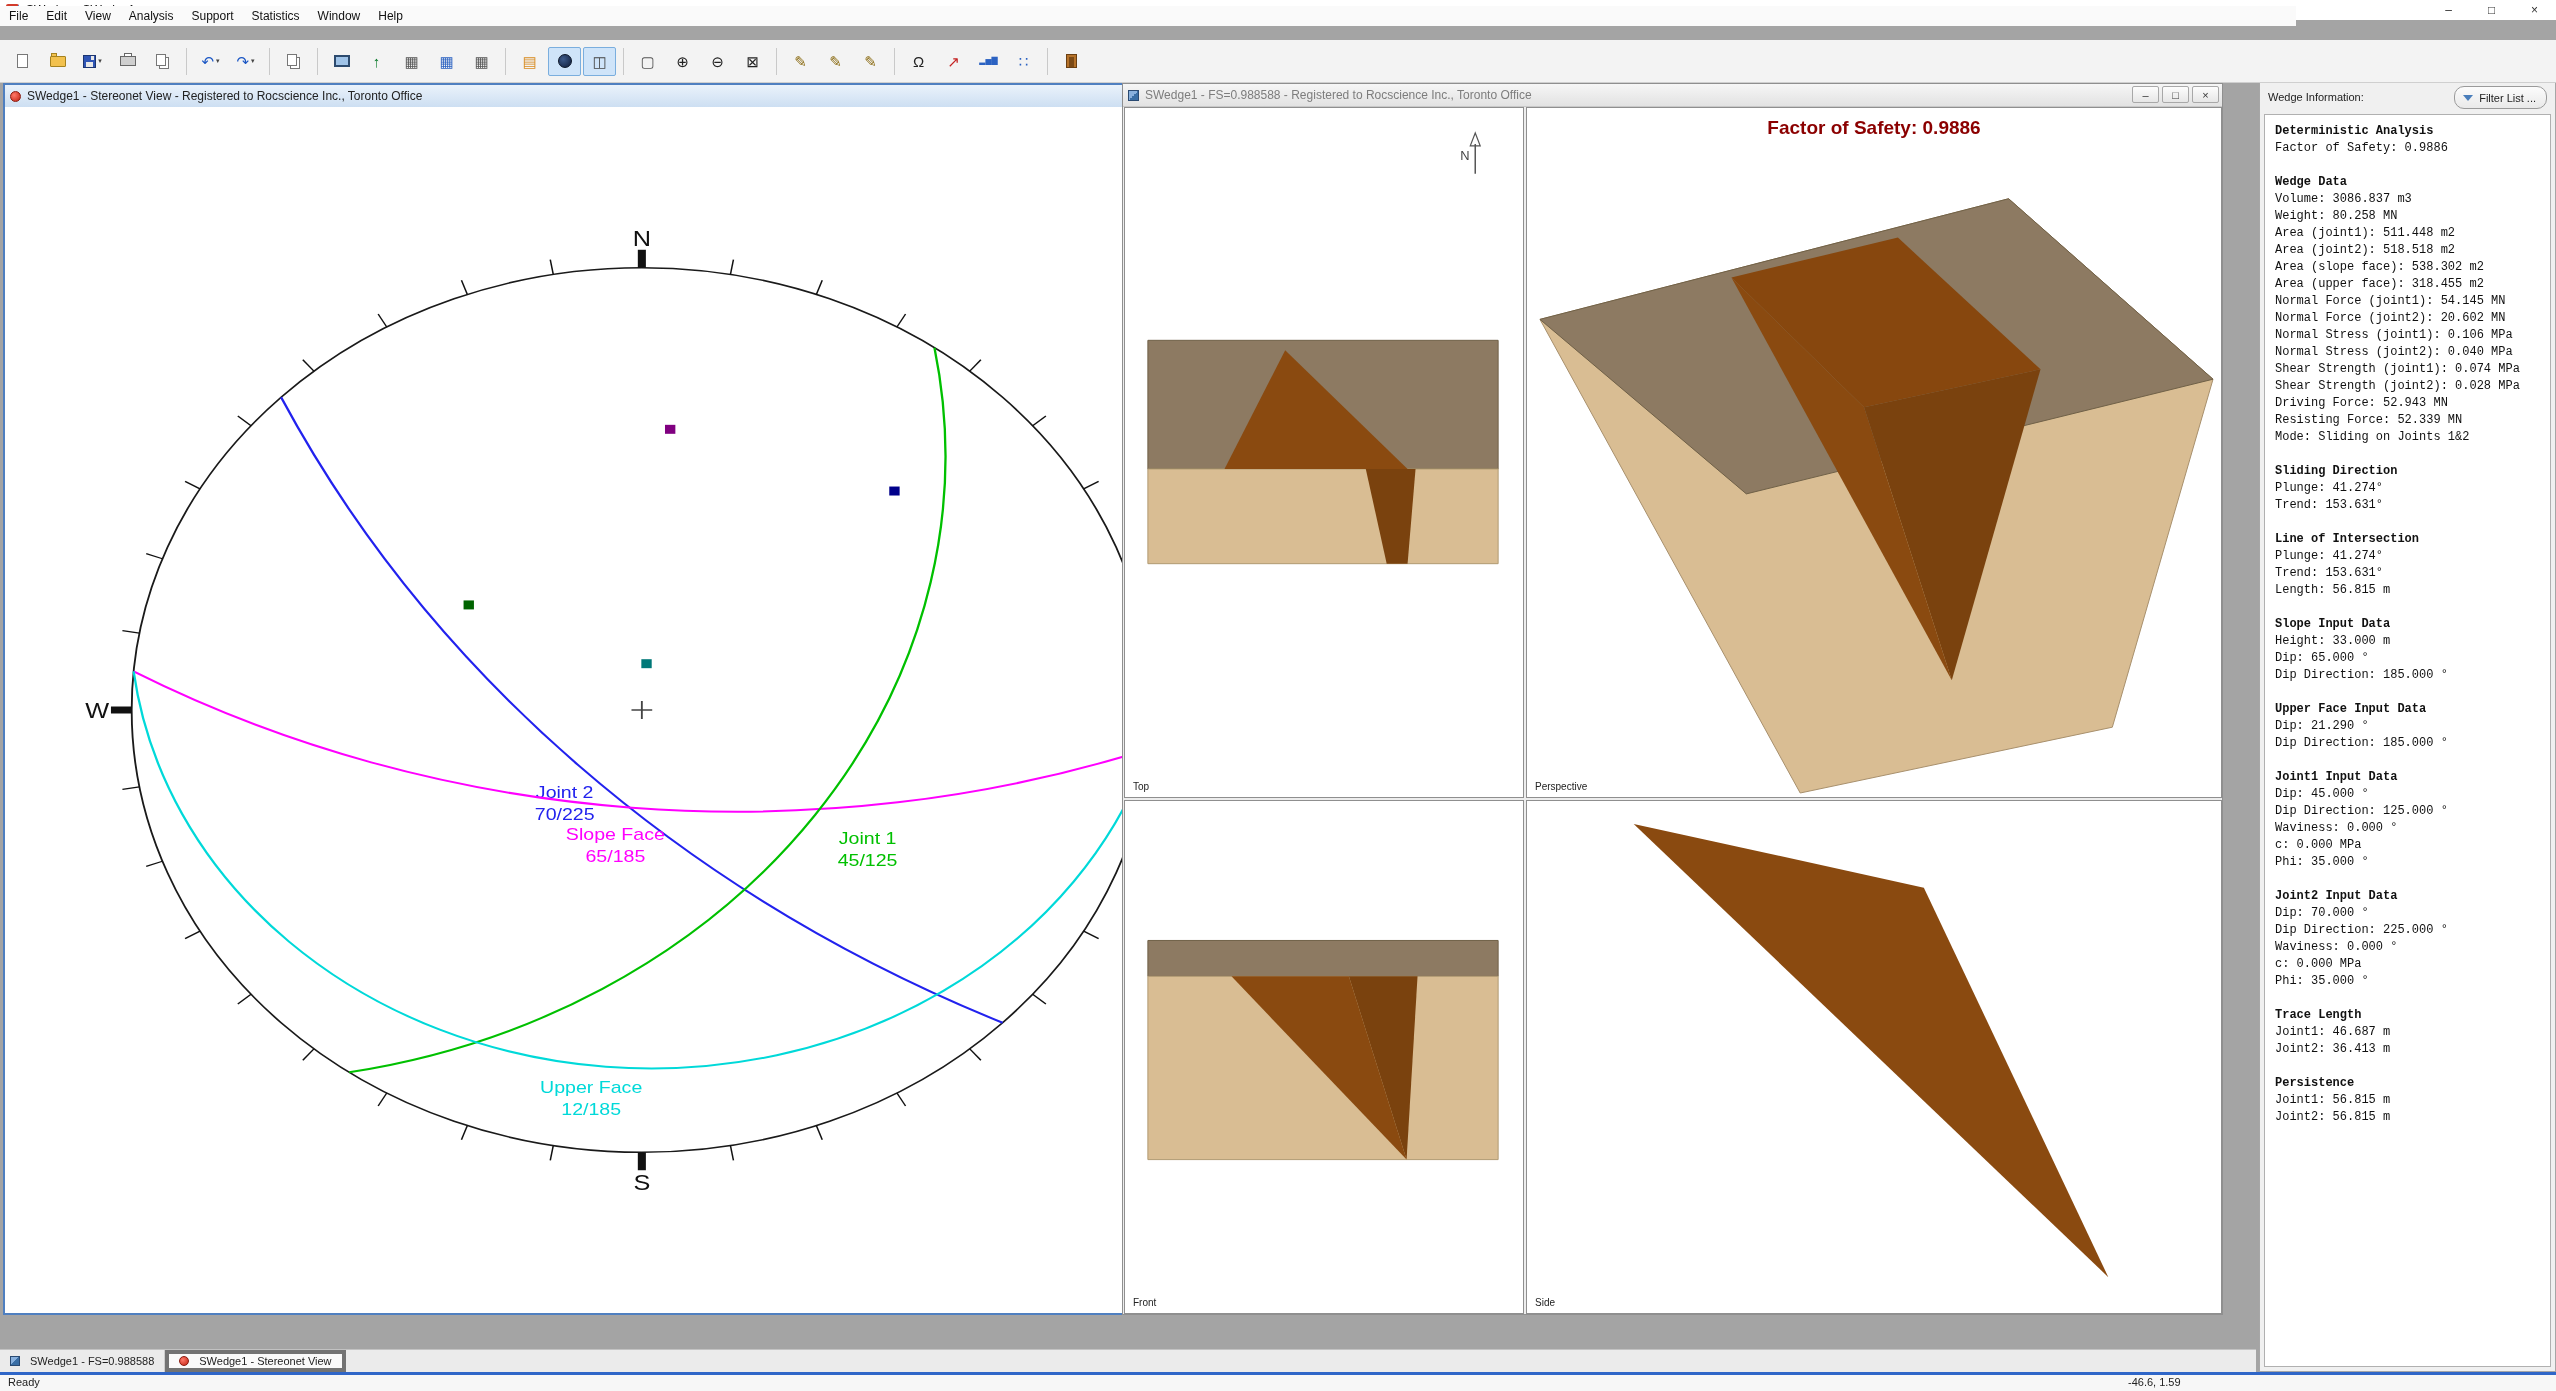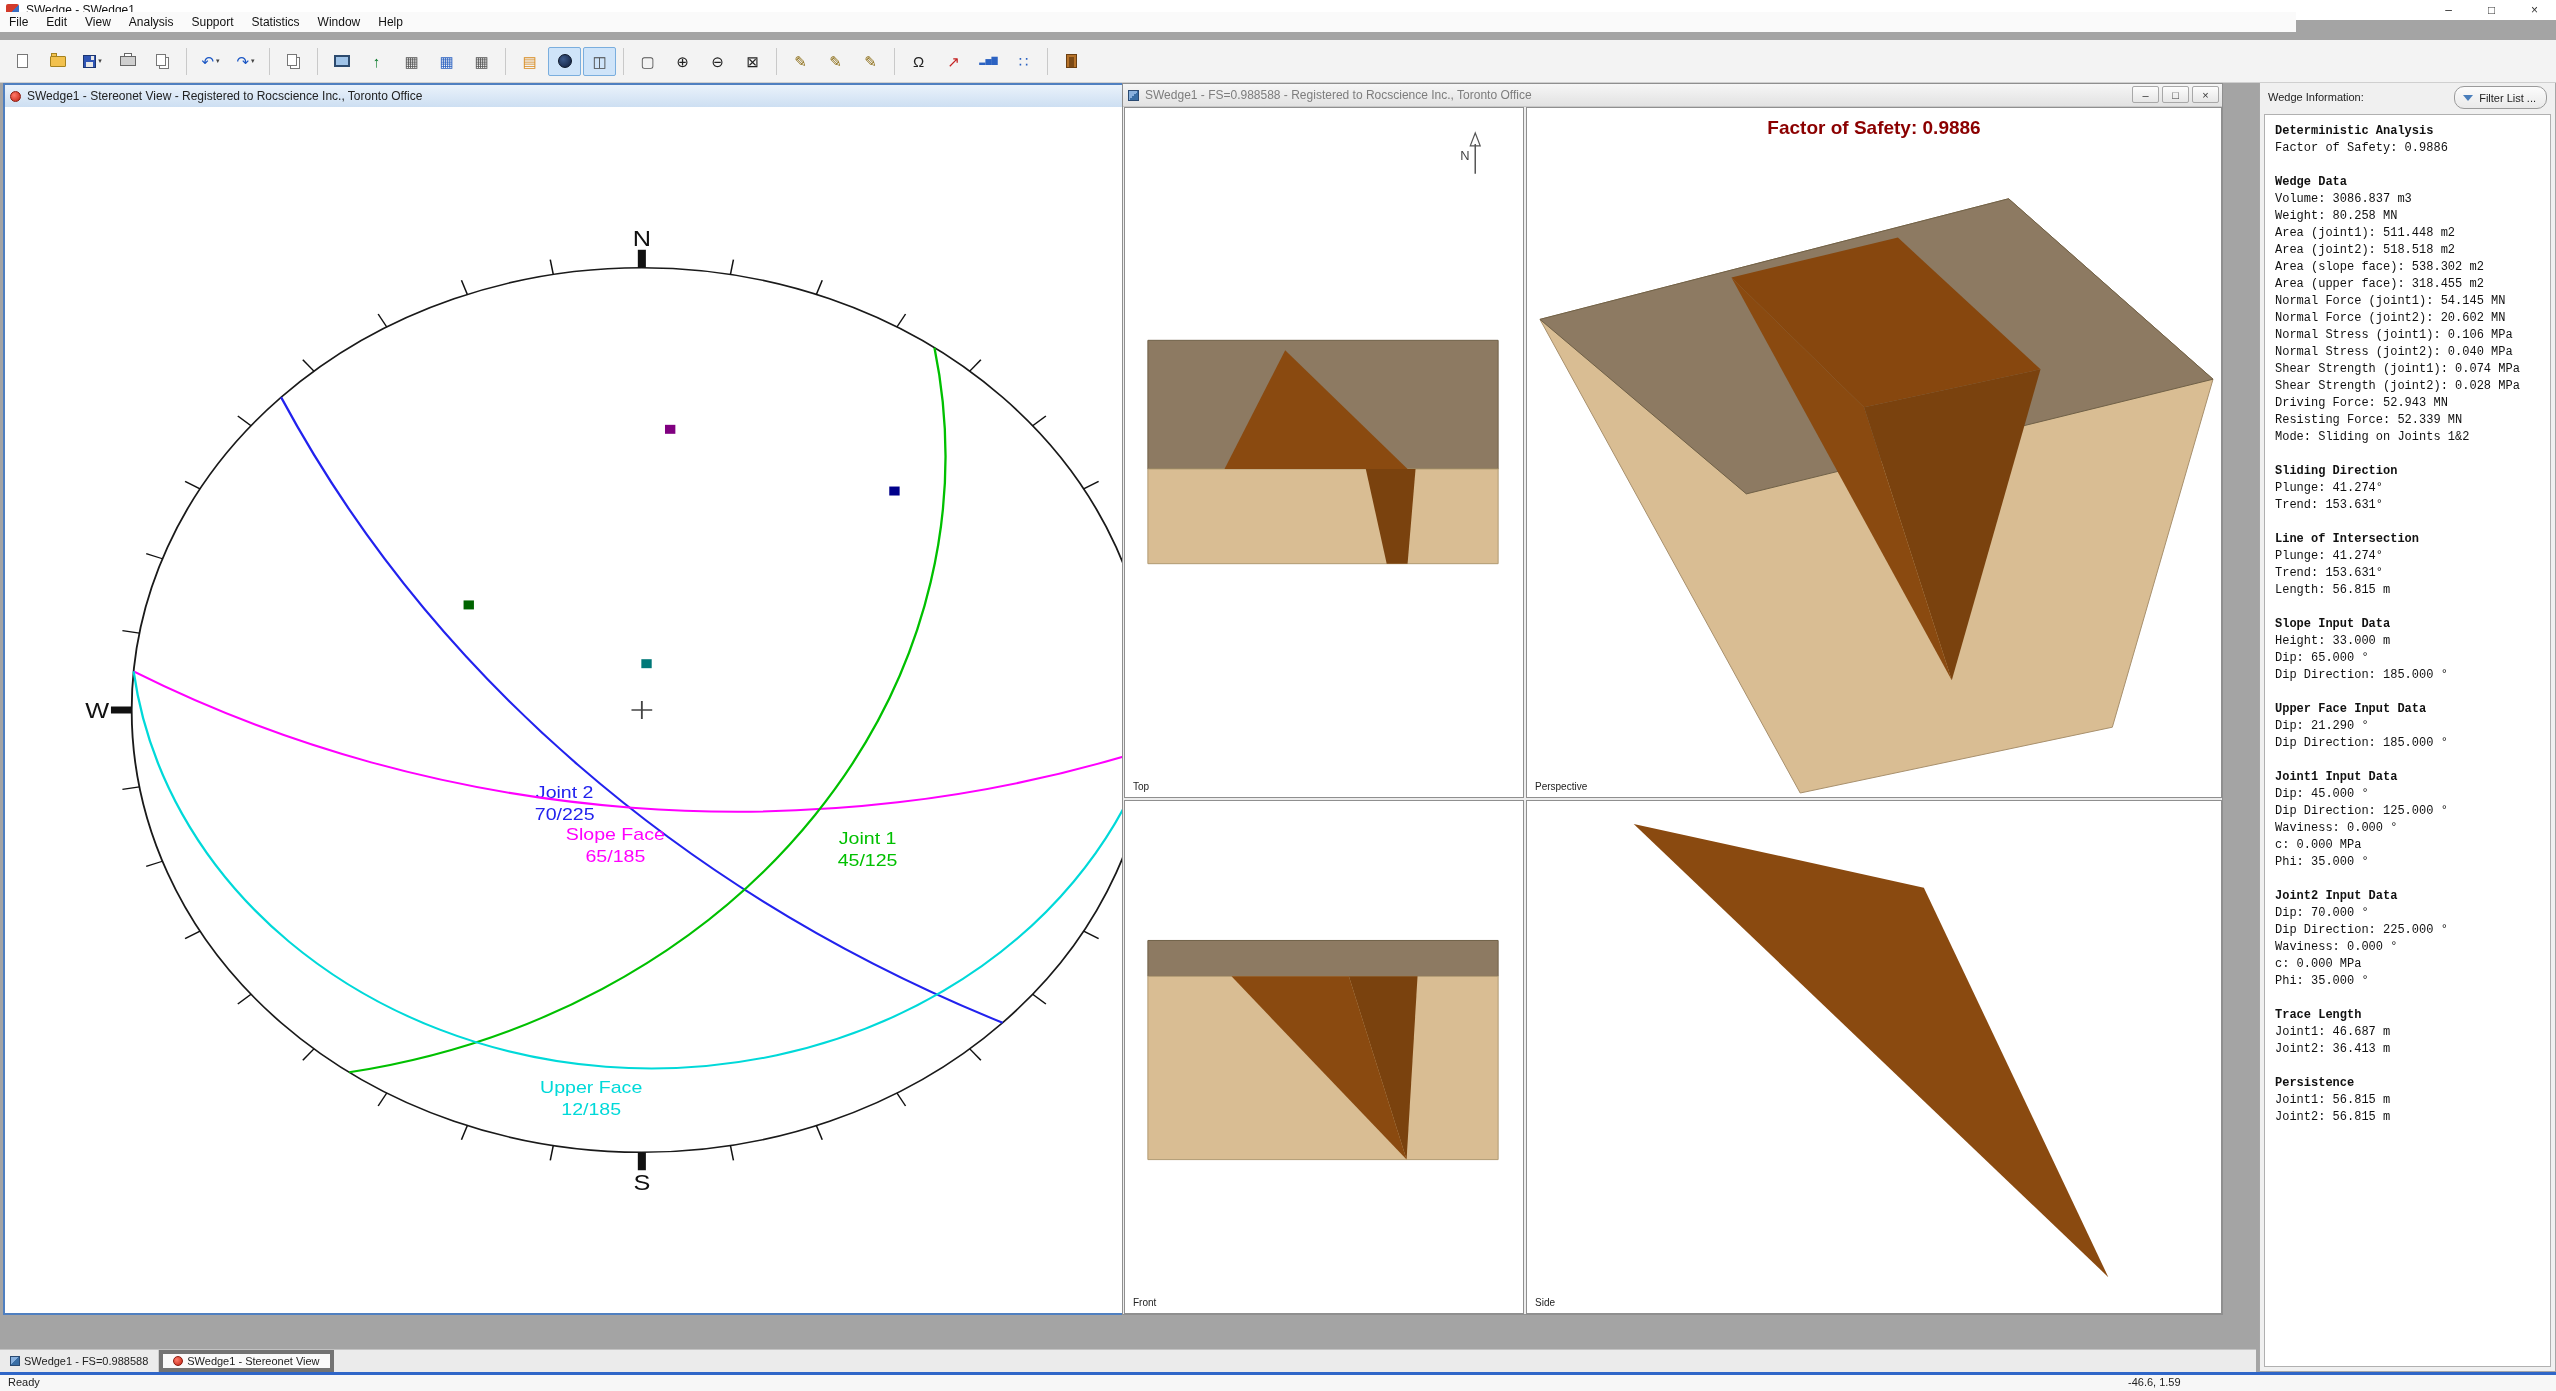--- a/index.html
+++ b/index.html
@@ -5,21 +5,21 @@
   html,body{margin:0;padding:0;background:#777;}
   #app{position:relative;width:2556px;height:1391px;background:#a4a4a4;font-family:"Liberation Sans",sans-serif;overflow:hidden;}
 
   
   .titlebar{position:absolute;left:0;top:0;width:2556px;height:20px;background:#ffffff;display:flex;align-items:center;z-index:9;}
   .app-icon{width:13px;height:13px;margin-left:6px;background:linear-gradient(135deg,#d23b2b 50%,#3a6ec0 50%);border-radius:2px;}
   .app-title{font-size:12px;color:#111;margin-left:7px;}
   .win-ctrls{position:absolute;right:0;top:0;height:20px;display:flex;}
   .win-ctrl{width:43px;height:20px;display:flex;align-items:center;justify-content:center;font-size:12px;color:#333;}
 
-  .menubar{position:absolute;left:0;top:12px;width:2296px;height:20px;background:#fafafa;display:flex;align-items:flex-start;z-index:9;}
+  .menubar{position:absolute;left:0;top:6px;width:2296px;height:20px;background:#fafafa;display:flex;align-items:flex-start;z-index:9;}
   .menu-item{font-size:12px;color:#111;padding:0 9px;height:100%;display:flex;align-items:center;cursor:default;}
 
   .toolbar{position:absolute;left:0;top:40px;width:2556px;height:43px;background:#f3f3f3;border-bottom:1px solid #cfcfcf;display:flex;align-items:center;padding-left:5px;box-sizing:border-box;z-index:9;}
   .tb-btn{height:27px;min-width:27px;padding:0 2px;display:flex;align-items:center;justify-content:center;margin:0 1px;border:1px solid transparent;border-radius:2px;}
   .tb-btn.selected{background:#cfe4f9;border-color:#7aaede;}
   .tb-caret{font-size:7px;color:#444;margin-left:2px;}
   .tg{font-size:15px;line-height:1;}
   .tb-sep{width:1px;height:27px;background:#c9c9c9;margin:0 6px;}
 
   .ti{display:inline-block;position:relative;box-sizing:border-box;}
@@ -69,21 +69,21 @@
   .info-header{position:absolute;left:0;top:0;right:0;height:30px;}
   .info-header-label{position:absolute;left:8px;top:8px;font-size:11px;color:#222;}
   .filter-btn{position:absolute;right:8px;top:3px;height:23px;padding:0 10px 0 8px;border:1px solid #9a9a9a;background:linear-gradient(#fcfcfc,#e9e9e9);display:flex;align-items:center;font-size:11px;color:#222;border-radius:10px;box-sizing:border-box;}
   .funnel{width:0;height:0;border-left:5px solid transparent;border-right:5px solid transparent;border-top:6px solid #4a7ebb;margin-right:6px;}
   .info-list{position:absolute;left:4px;right:4px;top:31px;bottom:4px;background:#fff;border:1px solid #b0b0b0;padding:8px 10px;font-family:"Liberation Mono",monospace;font-size:12px;line-height:17px;color:#111;overflow:hidden;box-sizing:border-box;}
   .info-section{margin-bottom:17px;}
   .info-heading{font-weight:bold;}
 
   
   #tabbar{position:absolute;left:0;top:1349px;width:2256px;height:23px;background:#ebebeb;border-top:1px solid #c2c2c2;display:flex;align-items:stretch;box-sizing:border-box;}
-  .mdi-tab{display:flex;align-items:center;padding:0 10px;font-size:11px;color:#222;border-right:1px solid #cdcdcd;gap:4px;box-sizing:border-box;}
+  .mdi-tab{display:flex;align-items:center;padding:0 10px;font-size:11px;color:#222;border-right:1px solid #cdcdcd;gap:10px;box-sizing:border-box;}
   .mdi-tab.active{background:#fafafa;border:4px solid #737373;}
   .tab-icon-cube{width:10px;height:10px;background:linear-gradient(135deg,#88b0dd 50%,#3a6ea5 50%);border:1px solid #2a4a72;box-sizing:border-box;}
   .tab-icon-circle{width:10px;height:10px;border-radius:50%;background:radial-gradient(circle at 35% 35%,#ff7a6a,#c22212);border:1px solid #8a1a0e;box-sizing:border-box;}
   #accent-line{position:absolute;left:0;top:1372px;width:2556px;height:3px;background:#2f66c8;}
   #statusbar{position:absolute;left:0;top:1375px;width:2556px;height:16px;background:#f7f7f7;font-size:11px;color:#222;}
   #status-ready{position:absolute;left:8px;top:1px;}
   #status-solver{position:absolute;left:2025px;top:1px;margin-top:40px;}
   #status-coords{position:absolute;left:2128px;top:1px;}
 </style>
 </head>

